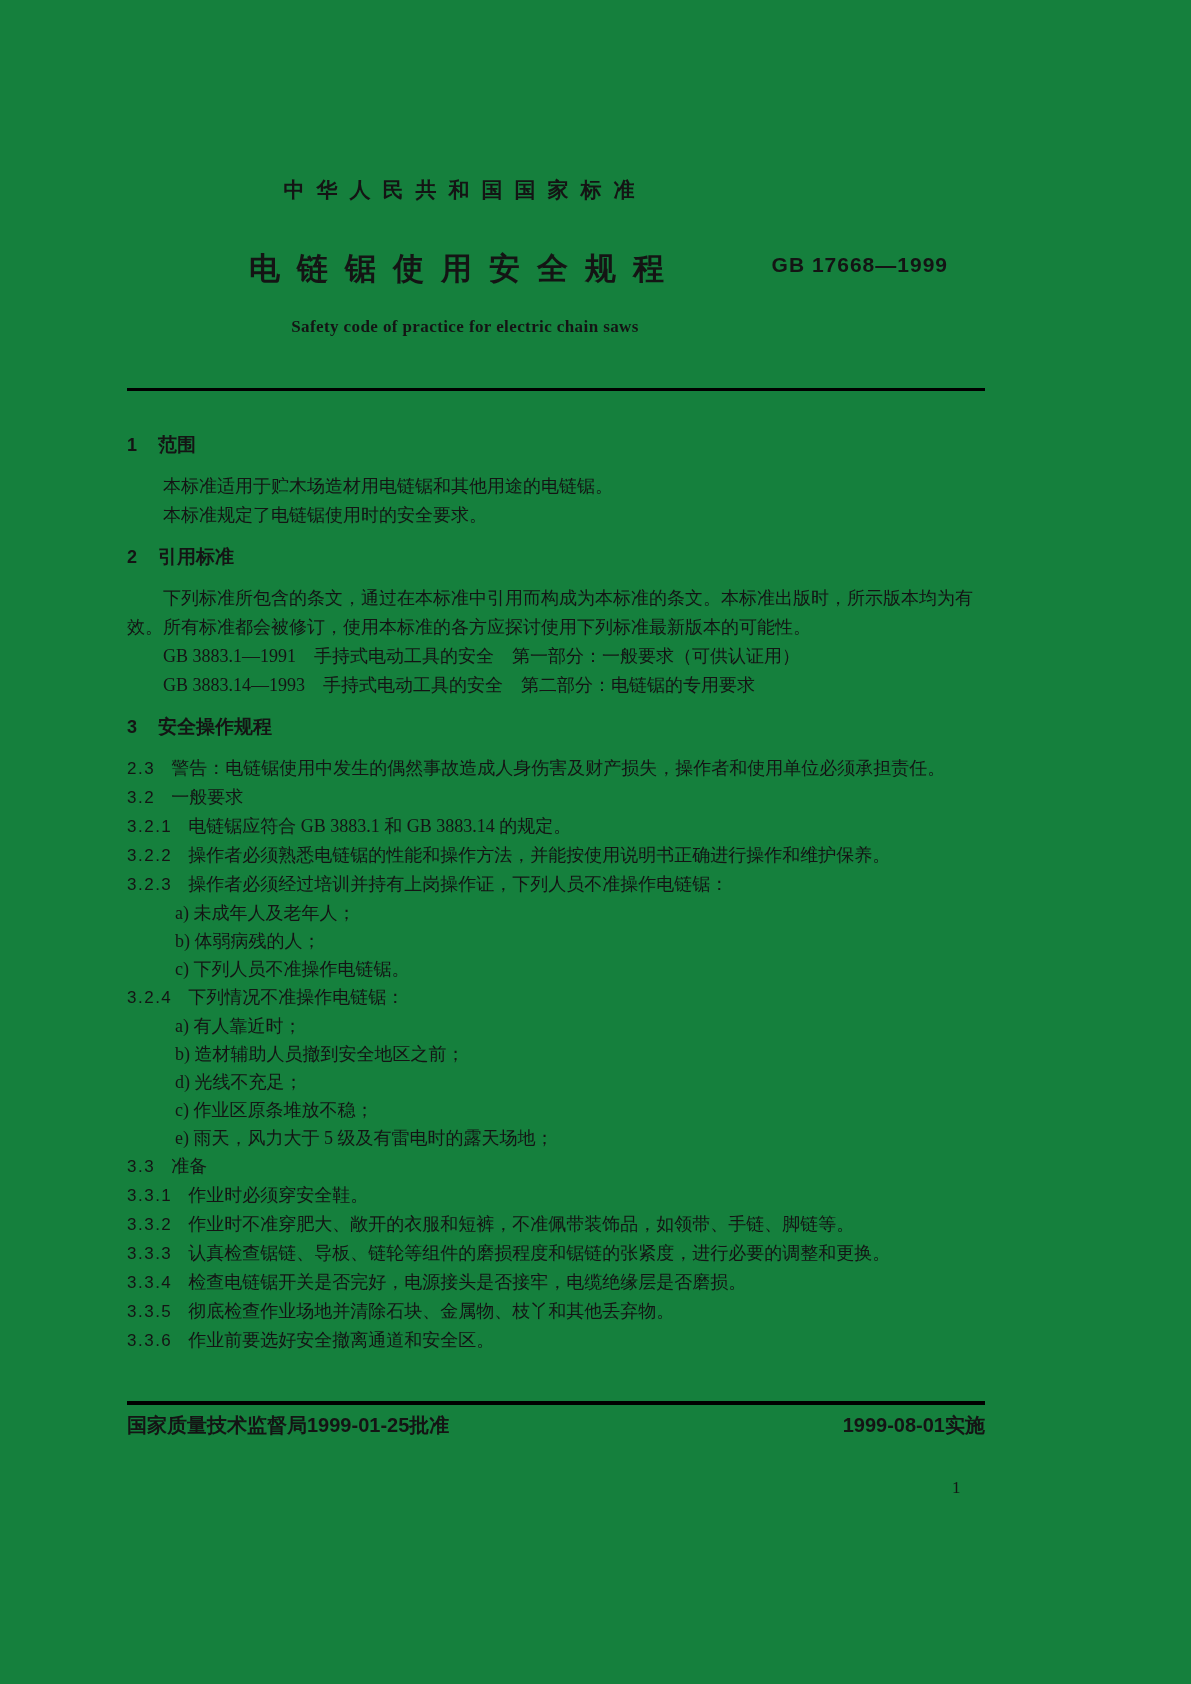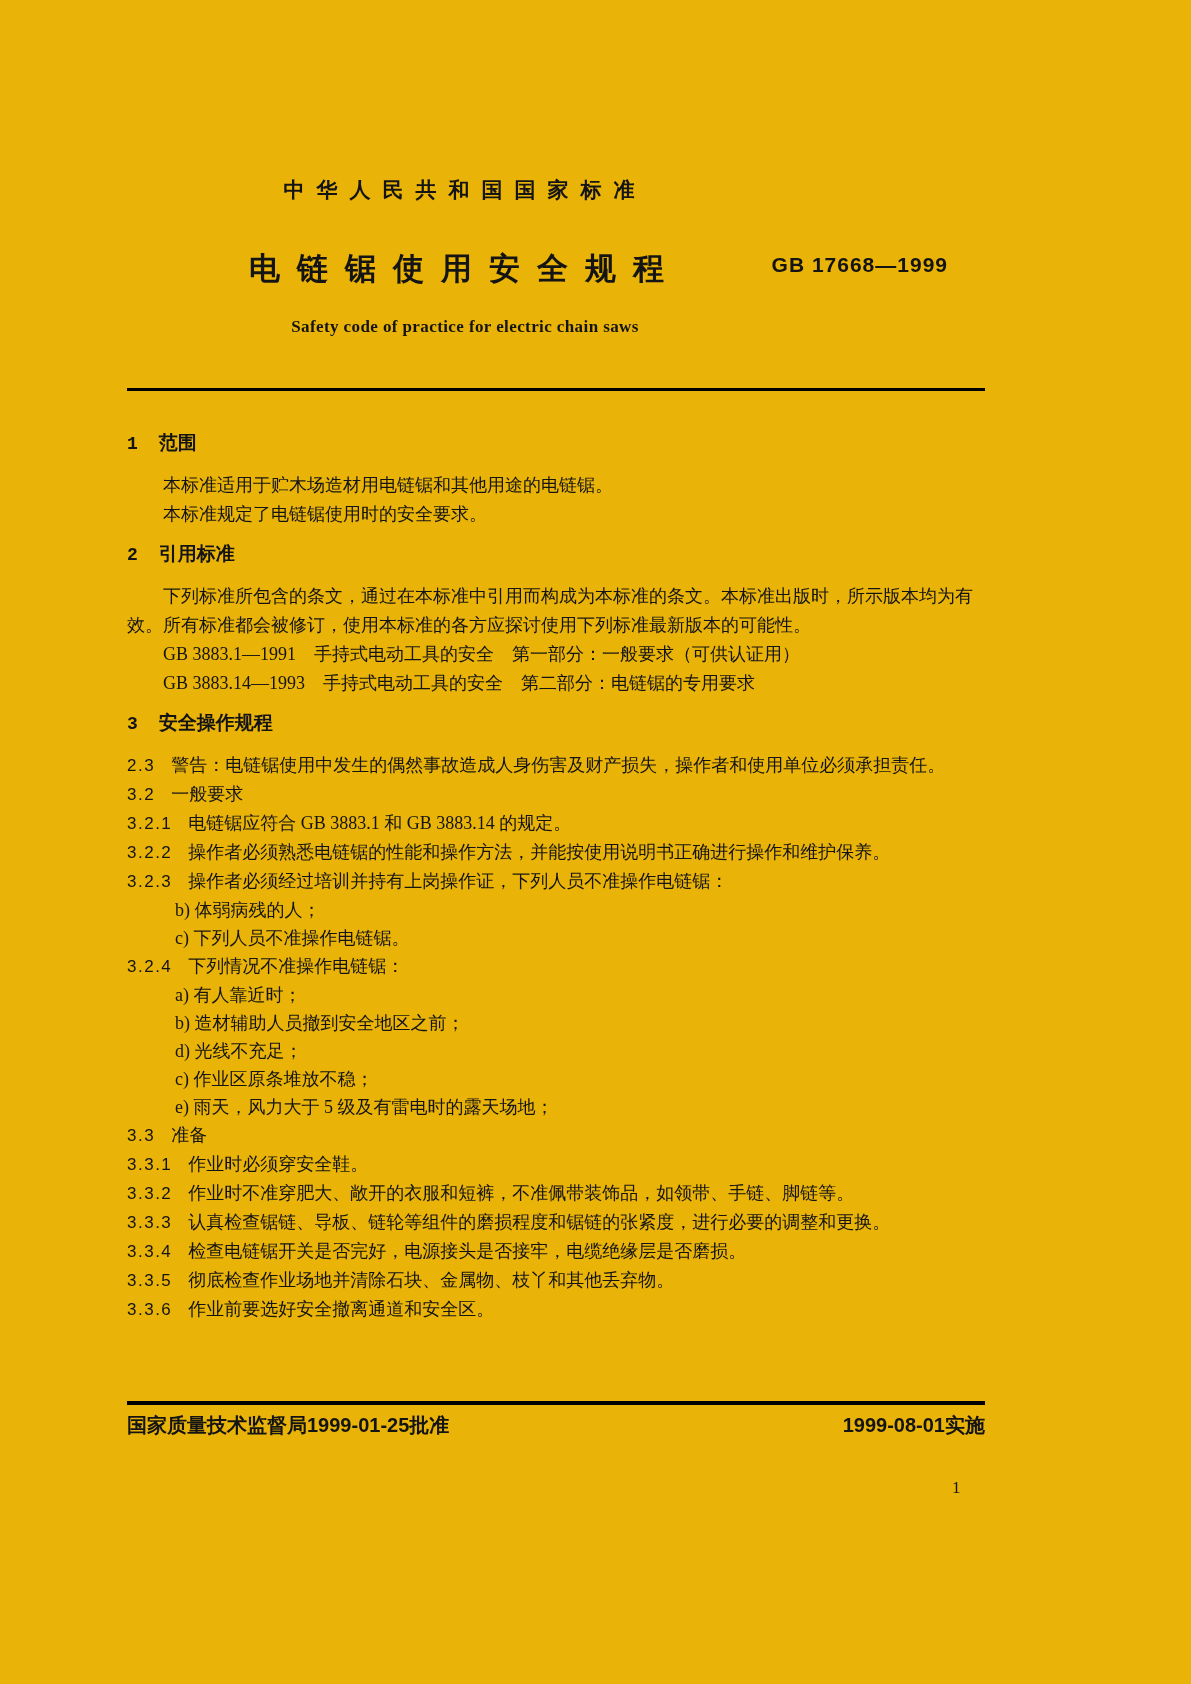--- a/index.html
+++ b/index.html
@@ -4,21 +4,21 @@
 <style>
   html, body {
     margin: 0;
     padding: 0;
     background: #ffffff;
   }
   .page {
     position: relative;
     width: 1191px;
     height: 1684px;
-    background: #eab308;
+    background: #15803d;
     color: #141414;
     font-family: "Liberation Serif", "DejaVu Serif", serif;
     overflow: hidden;
   }
 
   
   .header-center {
     position: absolute;
     top: 0;
     left: 127px;
@@ -69,21 +69,21 @@
   
   .body-block {
     position: absolute;
     top: 418px;
     left: 127px;
     width: 858px;
     font-size: 18px;
     line-height: 29px;
   }
   .section-heading {
-    font-family: Liberation Mono, monospace;
+    font-family: Liberation Sans, sans-serif;
     font-weight: bold;
     font-size: 19px;
     line-height: 29px;
     margin: 12px 0;
   }
   .section-heading .sec-no {
     font-size: 18px;
     margin-right: 20px;
     letter-spacing: 1px;
   }
@@ -171,20 +171,21 @@
     </p>
     <p class="clause">
       <span class="clause-no">3.2.1</span><span class="clause-text">电链锯应符合 GB 3883.1 和 GB 3883.14 的规定。</span>
     </p>
     <p class="clause">
       <span class="clause-no">3.2.2</span><span class="clause-text">操作者必须熟悉电链锯的性能和操作方法，并能按使用说明书正确进行操作和维护保养。</span>
     </p>
     <p class="clause">
       <span class="clause-no">3.2.3</span><span class="clause-text">操作者必须经过培训并持有上岗操作证，下列人员不准操作电链锯：</span>
     </p>
+    <p class="sub-item">a) 未成年人及老年人；</p>
     <p class="sub-item">b) 体弱病残的人；</p>
     <p class="sub-item">c) 下列人员不准操作电链锯。</p>
 
     <p class="clause">
       <span class="clause-no">3.2.4</span><span class="clause-text">下列情况不准操作电链锯：</span>
     </p>
     <p class="sub-item">a) 有人靠近时；</p>
     <p class="sub-item">b) 造材辅助人员撤到安全地区之前；</p>
     <p class="sub-item">d) 光线不充足；</p>
     <p class="sub-item">c) 作业区原条堆放不稳；</p>

